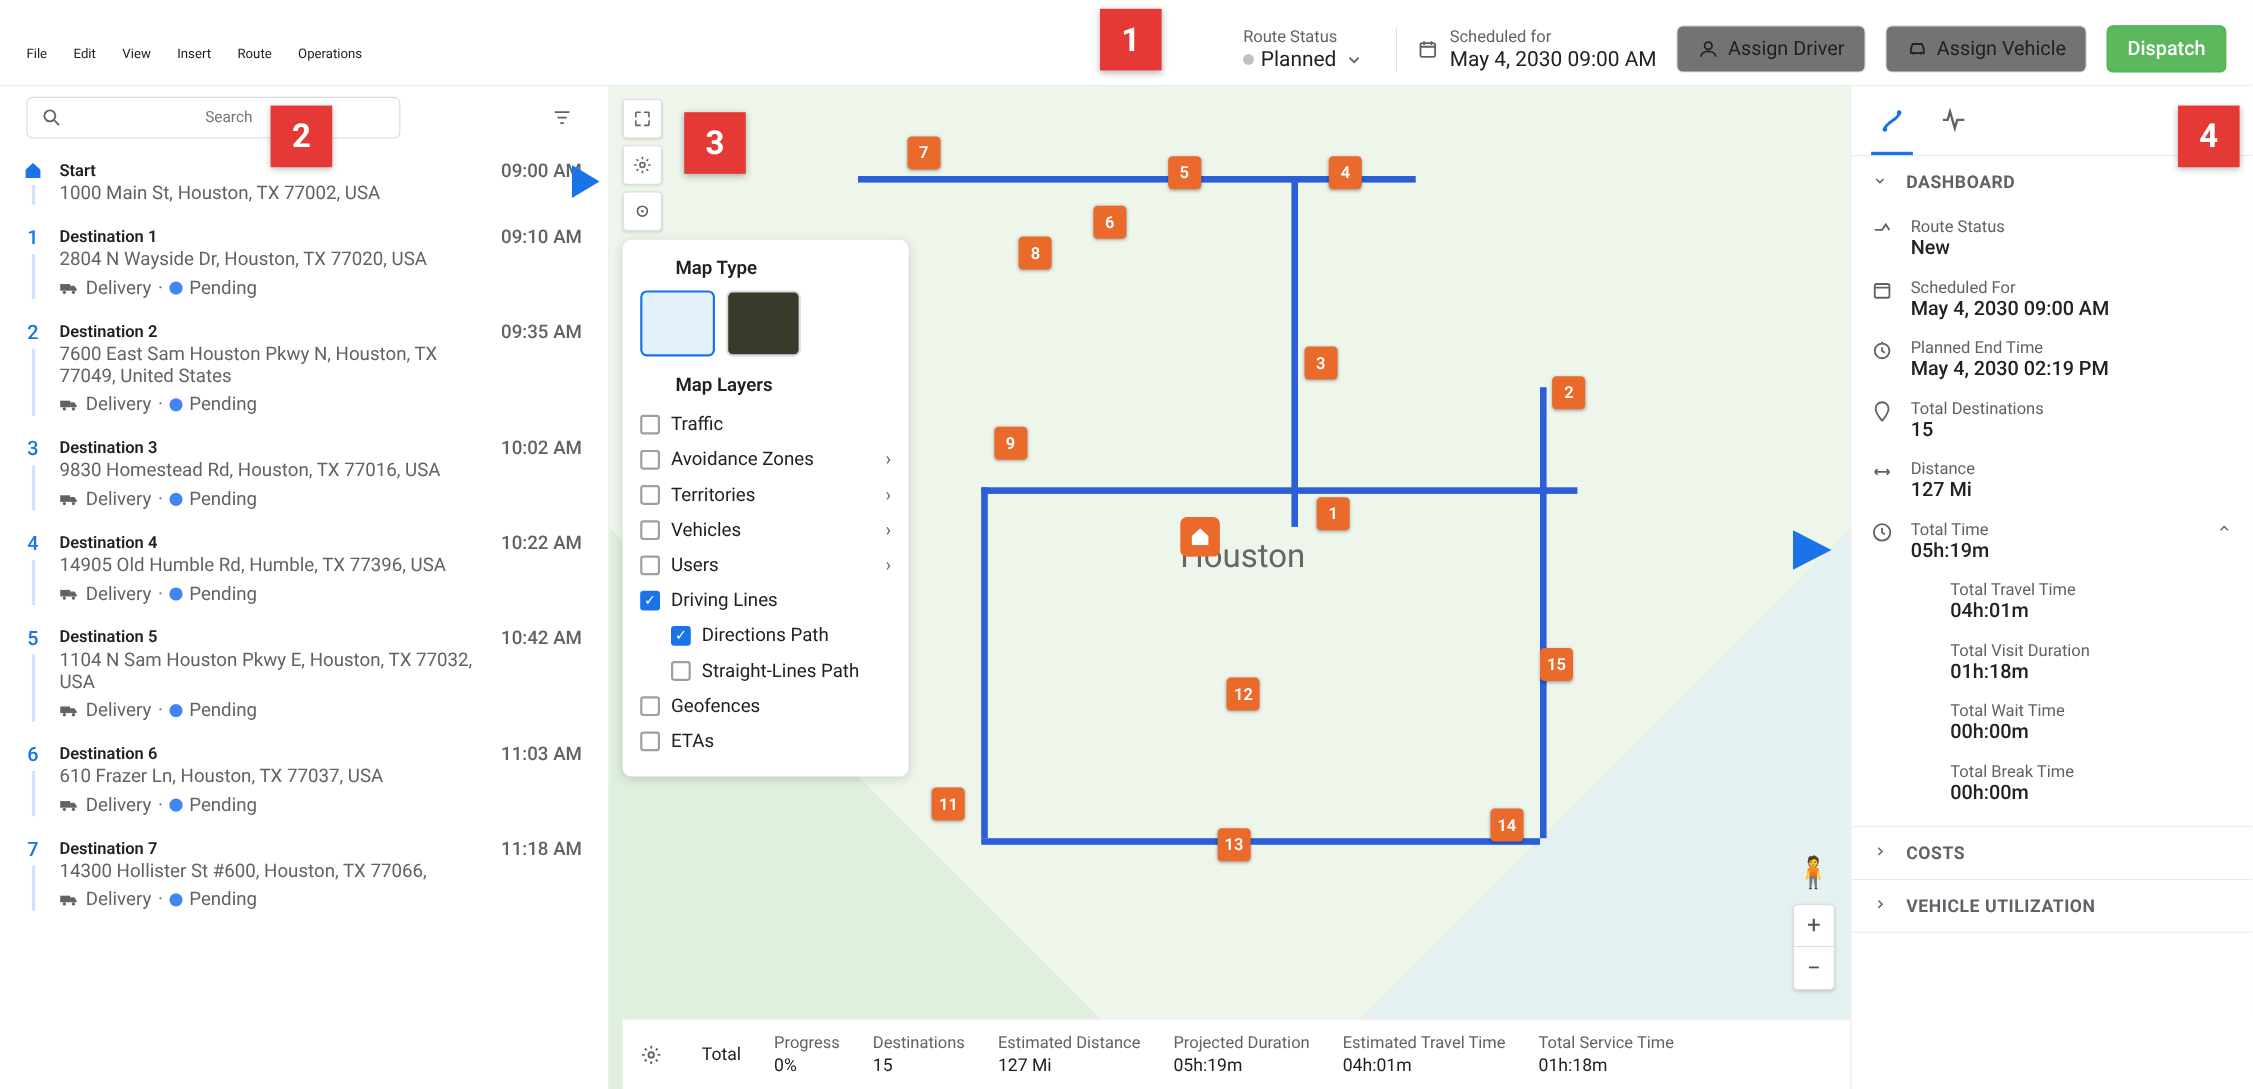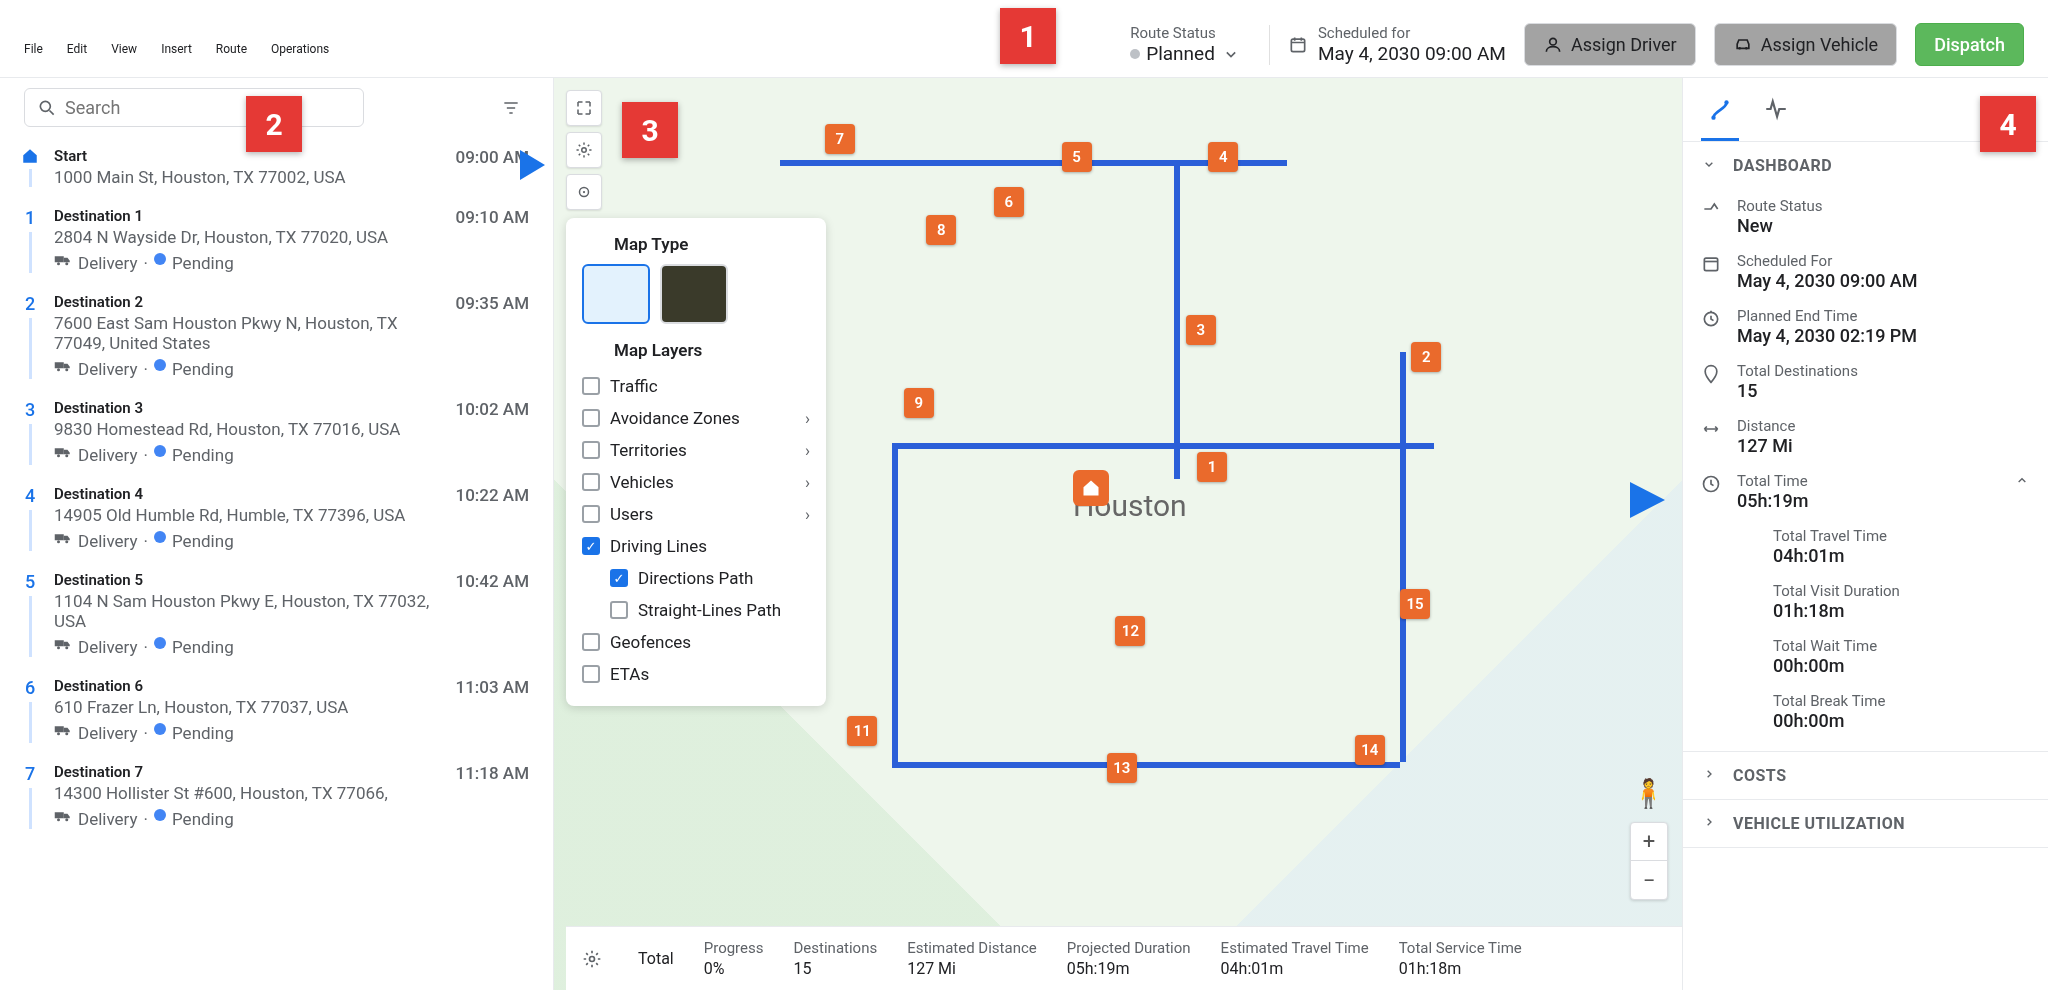--- a/index.html
+++ b/index.html
@@ -11,38 +11,38 @@
 .menubar span { font-size:12px; color:#202124; cursor:pointer; }
 .header-right { margin-left:auto; display:flex; align-items:center; gap:18px; }
 .rs-block { text-align:left; padding-right:10px; }
 .rs-label { font-size:15px; color:#5f6368; }
 .rs-value { font-size:19px; color:#202124; display:flex; align-items:center; gap:6px; }
 .dot-grey { width:10px; height:10px; border-radius:50%; background:#bdc1c6; display:inline-block; }
 .vsep { width:1px; height:40px; background:#e0e0e0; }
 .sf-block { display:flex; align-items:center; gap:10px; }
 .sf-label { font-size:15px; color:#5f6368; }
 .sf-value { font-size:19px; color:#202124; }
-.btn { display:flex; align-items:center; gap:8px; padding:10px 18px; border:1px solid #dadce0; border-radius:6px; font-size:18px; color:#202124; background:#a3a3a3; cursor:pointer; }
+.btn { display:flex; align-items:center; gap:8px; padding:10px 18px; border:1px solid #dadce0; border-radius:6px; font-size:18px; color:#202124; background:#737373; cursor:pointer; }
 .btn-dispatch { background:#5cb85c; color:#fff; border:1px solid #4cae4c; font-weight:500; }
 .icon { width:20px; height:20px; display:inline-block; }
 .body { display:flex; height:calc(100% - 78px); }
 .sidebar { width:554px; border-right:1px solid #e8eaed; display:flex; flex-direction:column; position:relative; }
 .search-row { display:flex; align-items:center; padding:10px 24px; gap:8px; }
 .search-box { flex:0 0 340px; display:flex; align-items:center; border:1px solid #dadce0; border-radius:6px; padding:8px 12px; gap:8px; }
-.search-box input { border:none; outline:none; font-size:18px; flex:1; }
+.search-box input { border:none; outline:none; font-size:14px; flex:1;text-align:center; }
 .filter-icon { margin-left:auto; margin-right:8px; }
 .stops { flex:1; overflow:hidden; padding:0 12px; }
 .stop { display:flex; padding:10px 12px 10px 6px; gap:12px; position:relative; }
 .stop-marker { width:24px; flex:0 0 24px; display:flex; flex-direction:column; align-items:center; }
 .stop-num { font-size:18px; color:#1a73e8; font-weight:500; }
 .stop-line { width:3px; flex:1; background:#cfe2ff; margin-top:4px; }
 .stop-body { flex:1; }
 .stop-title { font-size:15px; font-weight:600; color:#202124; }
 .stop-addr { font-size:17px; color:#5f6368; margin-top:2px; }
-.stop-meta { font-size:17px; color:#5f6368; margin-top:6px; display:flex; gap:6px; }
+.stop-meta { font-size:17px; color:#5f6368; margin-top:6px; display:flex; align-items:center; gap:6px; }
 .stop-time { font-size:17px; color:#5f6368; font-weight:500; }
 .blue-dot { width:12px; height:12px; border-radius:50%; background:#4285f4; display:inline-block; }
 .truck-ic { width:18px; height:14px; }
 .map-wrap { flex:1; position:relative; background:#e8f4e8; overflow:hidden; }
 .map-bg { position:absolute; inset:0; background:
   linear-gradient(45deg, rgba(200,230,200,.4) 25%, transparent 25%),
   linear-gradient(-45deg, rgba(220,235,245,.5) 25%, transparent 25%),
   #eef6ec; }
 .map-city { position:absolute; left:46%; top:45%; font-size:30px; color:#666; font-weight:400; }
 .map-controls { position:absolute; left:12px; top:12px; display:flex; flex-direction:column; gap:6px; }

